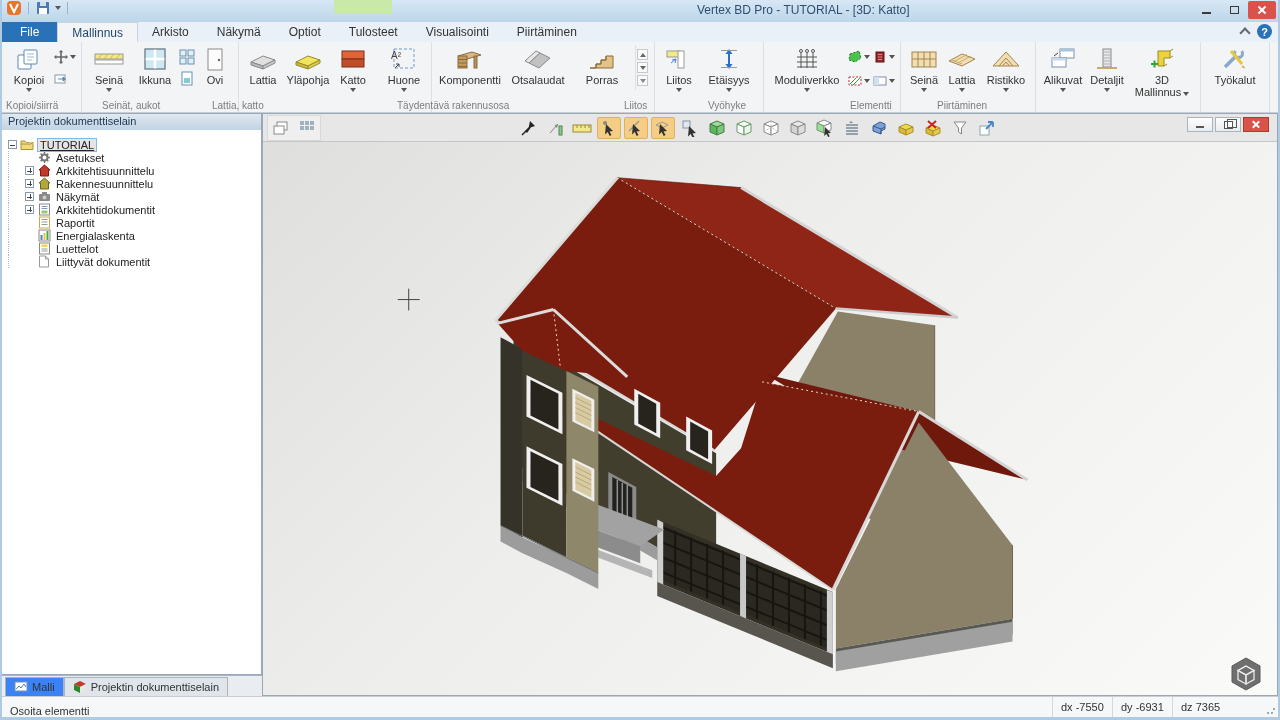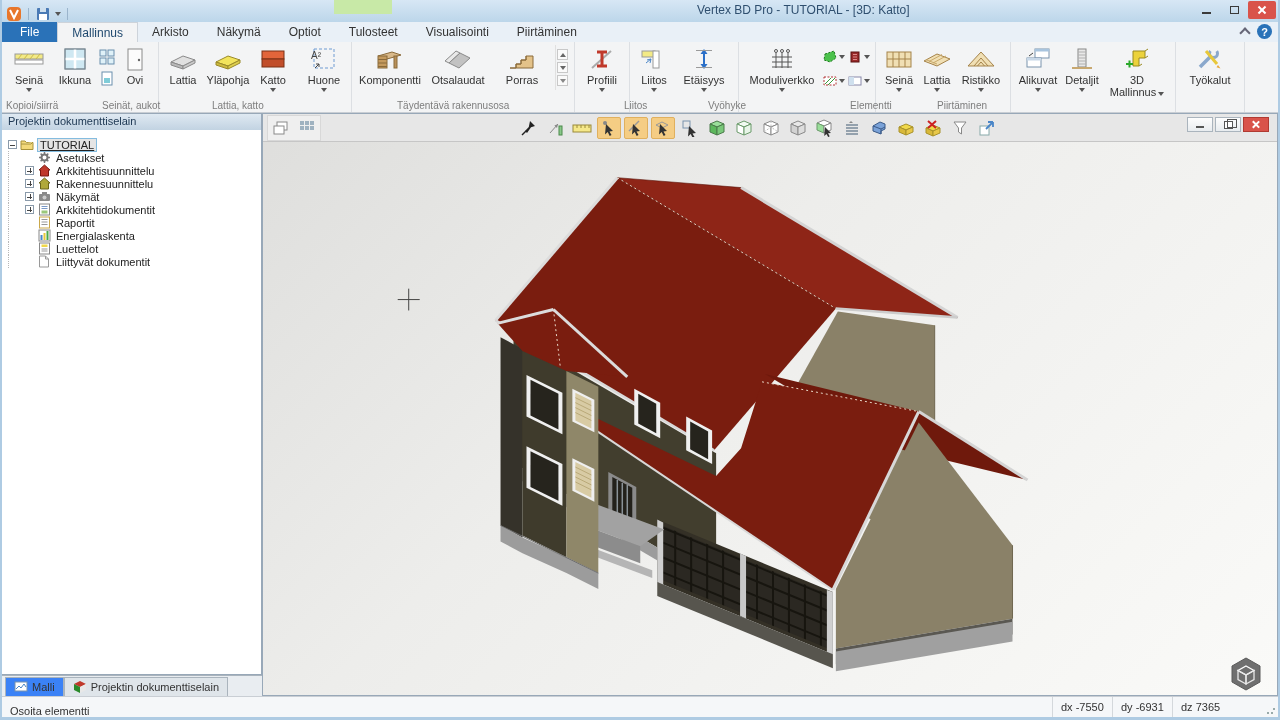--- a/index.html
+++ b/index.html
@@ -1,21 +1,21 @@
 <!DOCTYPE html>
 <html><head>
 <meta charset="utf-8">
 <style>
   * { margin:0; padding:0; box-sizing:border-box; }
   html,body { width:1280px; height:720px; overflow:hidden; font-family:"Liberation Sans",sans-serif; background:#fff; }
   #app { position:absolute; inset:0; background:#f3f4f5; border-left:2px solid #aecbe3; border-right:2px solid #aecbe3; border-bottom:3px solid #aecbe3; }
 
   
   .titlebar { position:absolute; left:0; top:0; right:0; height:22px;
-    background:linear-gradient(#d7e7f5,#bcd6ea); display:flex; align-items:flex-end; }
+    background:linear-gradient(#d7e7f5,#bcd6ea); display:flex; align-items:flex-start; }
   .qat { display:flex; align-items:center; gap:4px; padding-left:4px; }
   .qat-sep { width:1px; height:12px; background:#9ab4cc; margin:0 2px; }
   .title-text { position:absolute; left:695px; top:3px; font-size:12px; color:#2f4f6f; white-space:nowrap; }
   .tb-highlight { position:absolute; left:332px; top:0; width:58px; height:14px; background:#c8e9a7; }
   .winbtns { position:absolute; right:2px; top:1px; display:flex; }
   .winbtn { width:28px; height:18px; display:flex; align-items:center; justify-content:center; }
   .winbtn.close { background:#d9534a; border-radius:2px; }
   .glyph-min { width:9px; height:2px; background:#3a3a3a; margin-top:6px; }
   .glyph-max { width:9px; height:8px; border:1.5px solid #3a3a3a; }
   .glyph-x { position:relative; width:10px; height:10px; }
@@ -144,20 +144,47 @@
     <div class="mtab">Visualisointi</div>
     <div class="mtab">Piirtäminen</div>
   </div>
   <div class="ribbon-right">
     <span class="chev-up"></span>
     <span class="help-circ">?</span>
   </div>
 
   <div class="ribbon">
 
+    <div class="rgroup">
+      <div class="rbtn">
+        <span class="ricon">
+          <svg width="28" height="26">
+              <rect x="3" y="8" width="13" height="14" rx="1" fill="#fff" stroke="#5b87b5"></rect>
+              <rect x="9" y="3" width="13" height="14" rx="1" fill="#fff" stroke="#5b87b5"></rect>
+              <path d="M12 7h7M12 10h7M12 13h5" stroke="#9db8d2"></path>
+            </svg>
+        </span>
+        <span class="rlabel">Kopioi</span>
+        <span class="caret"></span>
+      </div>
+      <div class="sidecol">
+        <span class="sbtn">
+          <svg width="16" height="16">
+              <path d="M8 1l2.3 2.3H8.8v3.9h3.9V5.7L15 8l-2.3 2.3V8.8H8.8v3.9h1.5L8 15l-2.3-2.3h1.5V8.8H3.3v1.5L1 8l2.3-2.3v1.5h3.9V3.3H5.7z" fill="#666"></path>
+            </svg>
+          <span class="caret" style="margin-top:0"></span>
+        </span>
+        <span class="sbtn">
+          <svg width="16" height="16">
+              <rect x="2" y="4" width="10" height="8" fill="#fff" stroke="#8899aa"></rect>
+              <path d="M5 8h7M10 6l2.5 2L10 10z" fill="#5b87b5" stroke="#5b87b5"></path>
+            </svg>
+        </span>
+      </div>
+    </div>
 
     <div class="rgroup">
       <div class="rbtn">
         <span class="ricon">
           <svg width="30" height="26">
               <rect x="1" y="7" width="28" height="5" fill="#f3ea86" stroke="#999"></rect>
               <path d="M4 12l4-5M10 12l4-5M16 12l4-5M22 12l4-5" stroke="#c9b94a"></path>
               <rect x="1" y="13" width="28" height="4" fill="#fff" stroke="#999"></rect>
             </svg>
         </span>
@@ -281,32 +308,20 @@
           </span>
         <span class="ga">
             <span class="tri-dn"></span>
           </span>
         <span class="ga">
             <span class="tri-dn" style="border-top-color:#888"></span>
           </span>
       </div>
     </div>
 
-    <div class="rgroup">
-      <div class="rbtn">
-        <span class="ricon">
-          <svg width="28" height="26">
-              <path d="M4 21L23 4" stroke="#aaa" stroke-width="2"></path>
-              <path d="M9 5h10M14 5v14M9 19h10" stroke="#c0392b" stroke-width="3"></path>
-            </svg>
-        </span>
-        <span class="rlabel">Profiili</span>
-        <span class="caret"></span>
-      </div>
-    </div>
 
     <div class="rgroup">
       <div class="rbtn" style="width:38px">
         <span class="ricon">
           <svg width="28" height="26">
               <rect x="2" y="4" width="13" height="6" fill="#f3ea86" stroke="#999"></rect>
               <rect x="13" y="4" width="6" height="17" fill="#fff" stroke="#999"></rect>
               <path d="M6 16l5-4M11 12l-1 4M11 12l-4 1" stroke="#4a86c8" fill="none"></path>
             </svg>
         </span>

